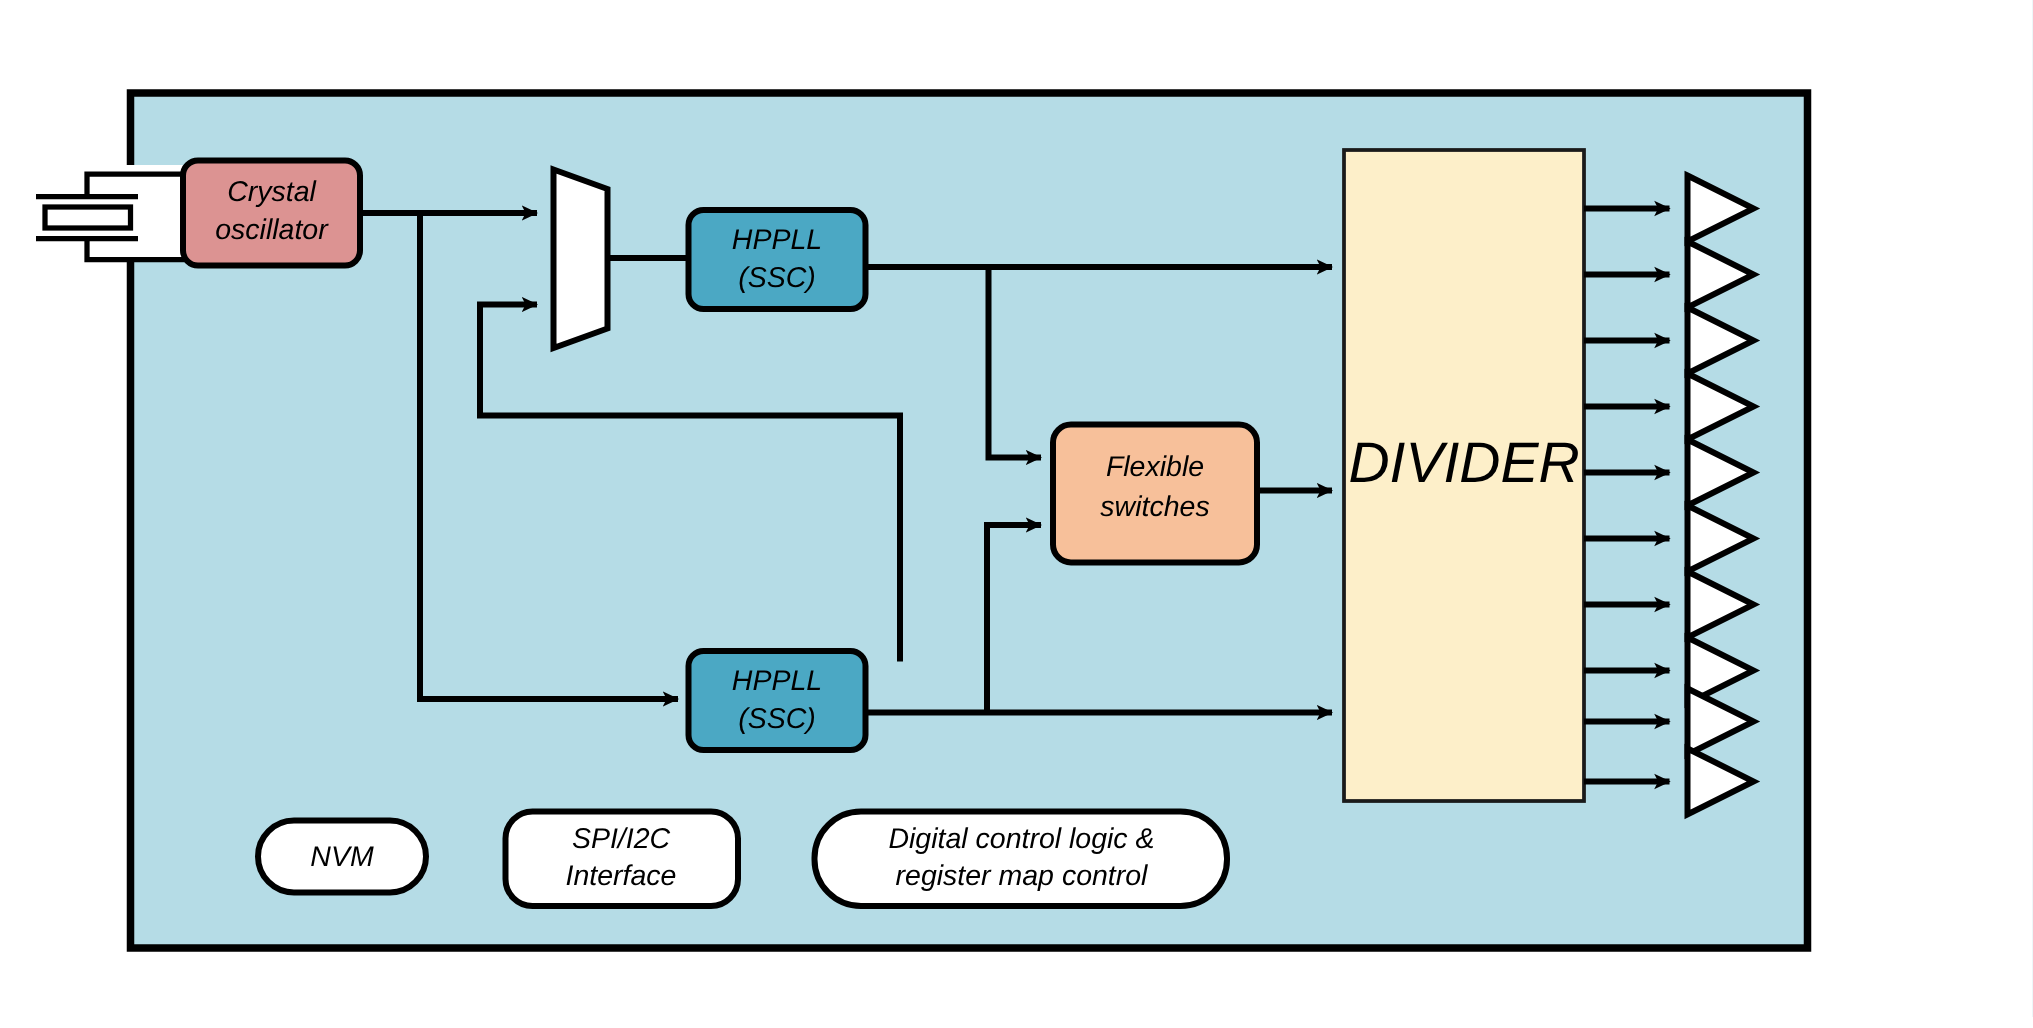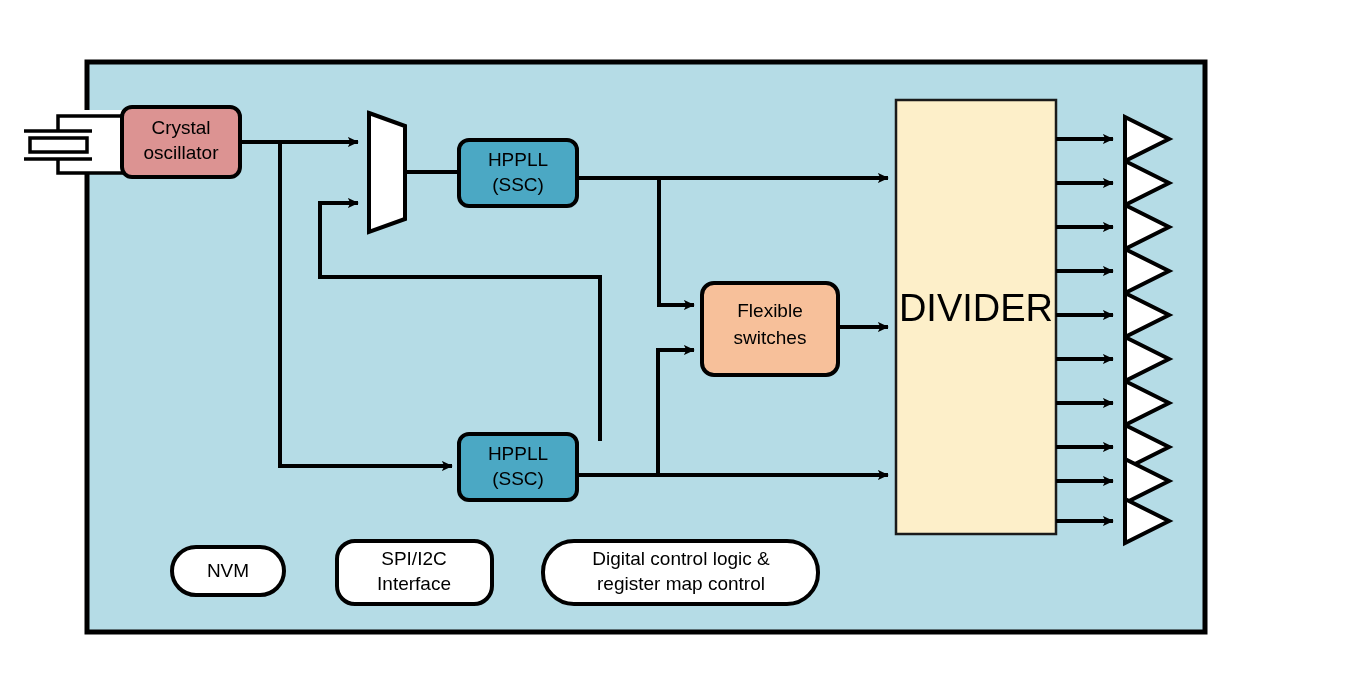--- a/index.html
+++ b/index.html
@@ -10,20 +10,21 @@
   body {
     width: 1355px;
     height: 685px;
     font-family: "Liberation Sans", sans-serif;
     overflow: hidden;
   }
   #diagram-root {
     position: relative;
     width: 1355px;
     height: 685px;
+    font-style: italic;
   }
   svg.diagram {
     display: block;
     width: 1355px;
     height: 685px;
   }
   .blk-label {
     font-family: "Liberation Sans", sans-serif;
     text-anchor: middle;
     dominant-baseline: middle;

